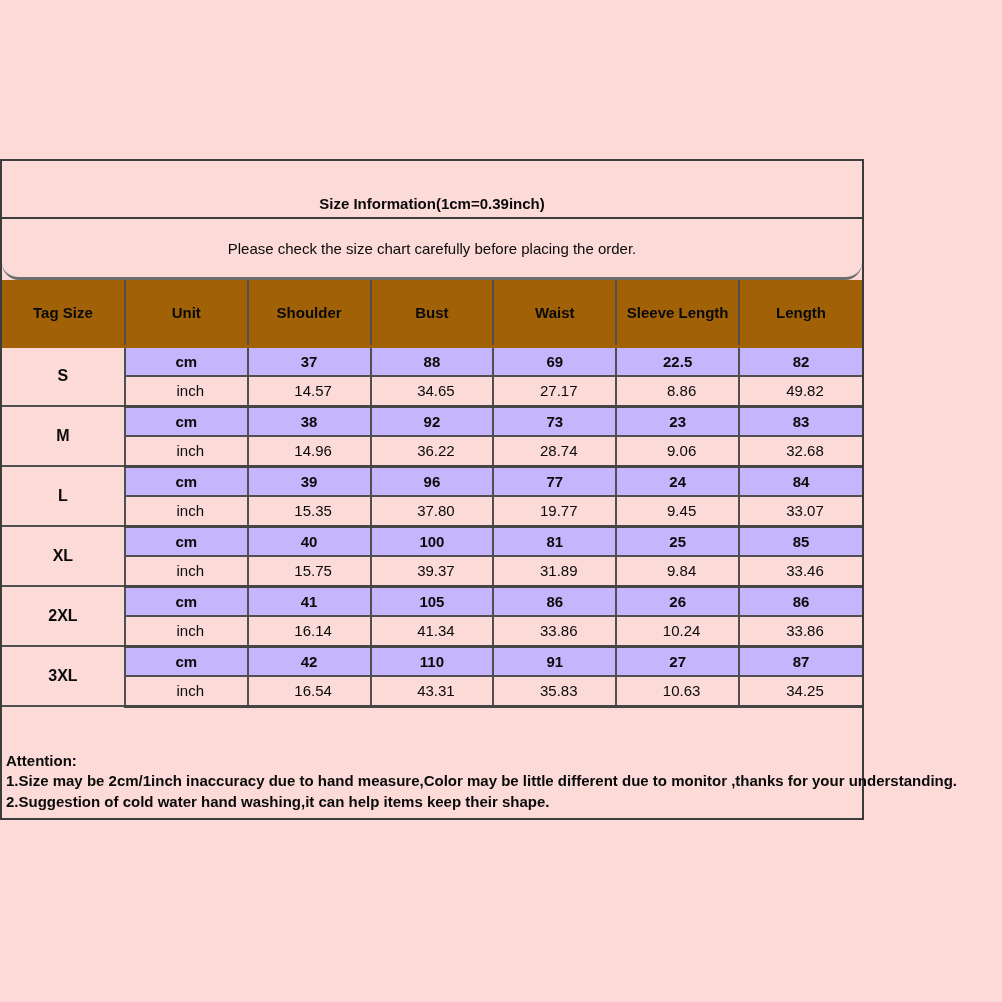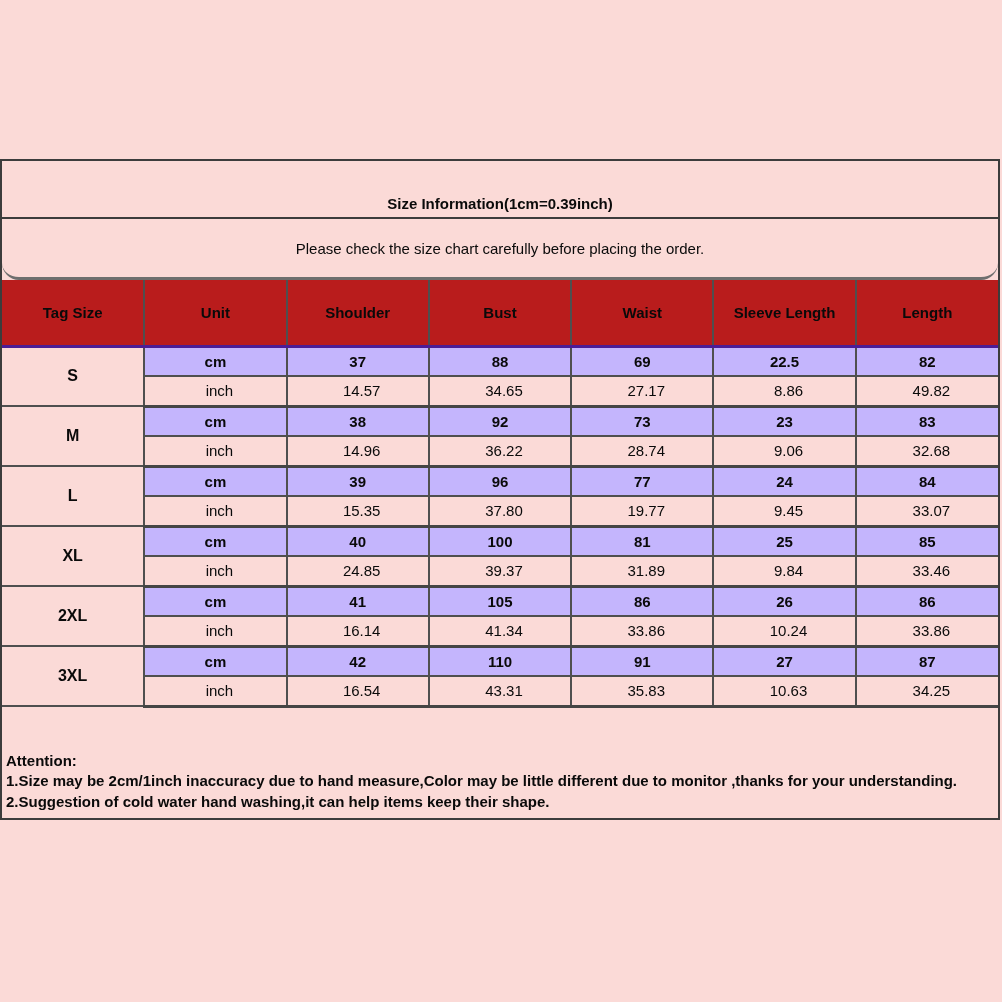--- a/index.html
+++ b/index.html
@@ -11,21 +11,21 @@
     background: #fbdad7;
     font-family: "Liberation Sans", sans-serif;
     color: #0a0a0a;
   }
   * { box-sizing: border-box; }
 
   .sheet {
     position: absolute;
     top: 159px;
     left: 0;
-    width: 1000px;
+    width: 864px;
     height: 661px;
     border: 2px solid #3c3c3c;
     background: #fbdad7;
     display: flex;
     flex-direction: column;
     justify-content: space-between;
   }
 
   .title-row {
     height: 58px;
@@ -53,22 +53,22 @@
   table.size-table {
     width: 100%;
     border-collapse: collapse;
     table-layout: fixed;
     flex: 0 0 auto;
   }
   .size-table th {
     height: 66px;
     border: 2px solid #4f4f4f;
     border-top: none;
-    border-bottom: 3px solid #4c1d95;
-    background: #b91c1c;
+    border-bottom: 3px solid #a16207;
+    background: #a16207;
     font-size: 15px;
     font-weight: bold;
     text-align: center;
   }
   .size-table td {
     height: 30px;
     border: 2px solid #4f4f4f;
     text-align: center;
     font-size: 15px;
     padding: 0;
@@ -178,21 +178,21 @@
         <td class="tag" rowspan="2">XL</td>
         <td>cm</td>
         <td>40</td>
         <td>100</td>
         <td>81</td>
         <td>25</td>
         <td>85</td>
       </tr>
       <tr class="r-inch group-end">
         <td>inch</td>
-        <td>24.85</td>
+        <td>15.75</td>
         <td>39.37</td>
         <td>31.89</td>
         <td>9.84</td>
         <td>33.46</td>
       </tr>
 
       <tr class="r-cm">
         <td class="tag" rowspan="2">2XL</td>
         <td>cm</td>
         <td>41</td>

